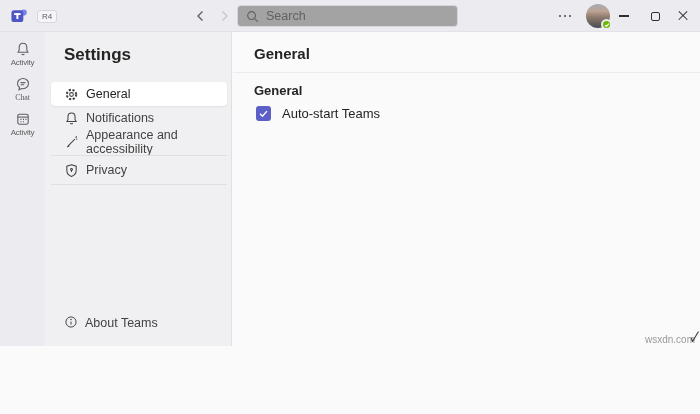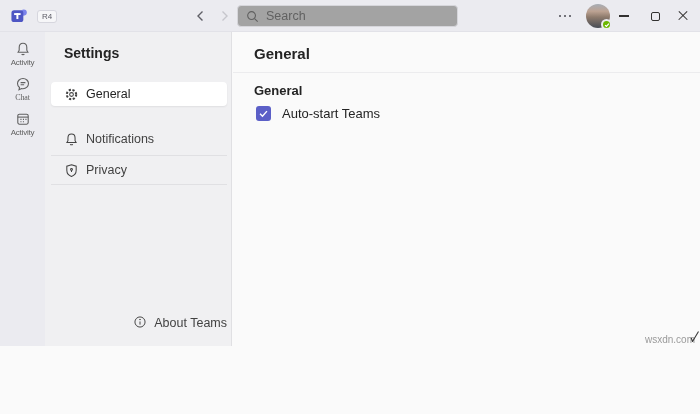--- a/index.html
+++ b/index.html
@@ -45,31 +45,31 @@
   
   .rail { position:absolute; left:0; top:32px; bottom:0; width:45px; background:#ebebf0; z-index:3;padding-left:40px; }
   .rail-item { position:absolute; left:0; width:45px; height:33px; display:flex; flex-direction:column;
                align-items:center; justify-content:center; gap:1px; color:#616161; }
   .rail-item .lbl { font-size:8px; color:#616161; letter-spacing:-0.2px; }
   .ri-0 { top:5px; } .ri-1 { top:40px;font-family:Liberation Serif, serif; } .ri-2 { top:75px; }
 
   
   .sidebar { position:absolute; left:45px; top:32px; bottom:0; width:187px; background:#f0f0f2;
              border-right:1px solid #e0e0e3; z-index:2; }
-  .sb-title { position:absolute; left:19px; top:13px; font-size:14px; font-weight:bold; color:#242424; }
+  .sb-title { position:absolute; left:19px; top:13px; font-size:17px; font-weight:bold; color:#242424; }
   .sb-item { position:absolute; left:6px; width:176px; height:24px; border-radius:4px;
              display:flex; align-items:center; gap:7px; padding-left:13px;
              font-size:12.5px; color:#424242; }
   .sb-item.selected { background:#ffffff; box-shadow:0 1px 2px rgba(0,0,0,.07); color:#242424; }
   .sb-item .sic { display:flex; color:#424242; }
-  .si-0 { top:50px; } .si-1 { top:74px;margin-top:21px; } .si-2 { top:98px; } .si-3 { top:126px; }
+  .si-0 { top:50px; } .si-1 { top:74px; } .si-2 { top:98px; } .si-3 { top:126px; }
   .sb-divider { position:absolute; left:6px; width:176px; height:1px; background:#e0e0e3; }
   .sd-0 { top:123px; } .sd-1 { top:152px; }
   .sb-about { position:absolute; left:6px; bottom:12px; width:176px; height:22px; border-radius:4px;
-              display:flex; align-items:center; gap:7px; padding-left:13px; font-size:12.5px; color:#424242;justify-content:flex-end; }
+              display:flex; align-items:center; gap:7px; padding-left:13px; font-size:12.5px; color:#424242; }
 
   
   .main { position:absolute; left:233px; top:32px; right:0; bottom:0; background:#fafafa; }
   .main-title { position:absolute; left:21px; top:13px; font-size:15px; font-weight:bold; color:#242424; }
   .main-divider { position:absolute; left:0; top:40px; right:0; height:1px; background:#ececee; }
   .section-heading { position:absolute; left:21px; top:51px; font-size:13px; font-weight:bold; color:#242424; }
   .check-row { position:absolute; left:23px; top:74px; display:flex; align-items:flex-end; gap:11px; }
   .checkbox { width:15px; height:15px; border-radius:3px; background:#5b5fc7; display:flex;
               align-items:center; justify-content:center; }
   .check-label { font-size:13px; color:#242424; }
@@ -184,20 +184,29 @@
     <div class="sb-item si-1">
       <span class="sic">
         <svg width="15" height="15" viewBox="0 0 16 16" fill="none" stroke="currentColor" stroke-width="1.1">
           <path d="M8 2.2 C5.6 2.2 4.2 4 4.2 6.4 V9.2 L3.1 11.2 H12.9 L11.8 9.2 V6.4 C11.8 4 10.4 2.2 8 2.2 Z"></path>
             <path d="M6.7 13 C7.1 13.8 8.9 13.8 9.3 13"></path>
         </svg>
       </span>
       <span>Notifications</span>
     </div>
 
+    <div class="sb-item si-2">
+      <span class="sic">
+        <svg width="15" height="15" viewBox="0 0 16 16" fill="none" stroke="currentColor" stroke-width="1.1">
+          <path d="M5.2 10.8 L11.6 4.4 M5.2 10.8 L3.6 12.9 L5.8 11.4"></path>
+          <path d="M12.6 2.2 l0.4 1.2 M14.2 4.2 l-1.2 0.3 M13.6 1.4 l-0.9 0.9"></path>
+        </svg>
+      </span>
+      <span>Appearance and accessibility</span>
+    </div>
 
     <div class="sb-divider sd-0"></div>
 
     <div class="sb-item si-3">
       <span class="sic">
         <svg width="15" height="15" viewBox="0 0 16 16" fill="none" stroke="currentColor" stroke-width="1.1">
           <path d="M8 1.8 L13 3.4 V7.8 C13 11.3 10.9 13.4 8 14.4 C5.1 13.4 3 11.3 3 7.8 V3.4 Z"></path>
           <circle cx="8" cy="6.9" r="1"></circle>
             <path d="M8 8 V9.6"></path>
         </svg>

